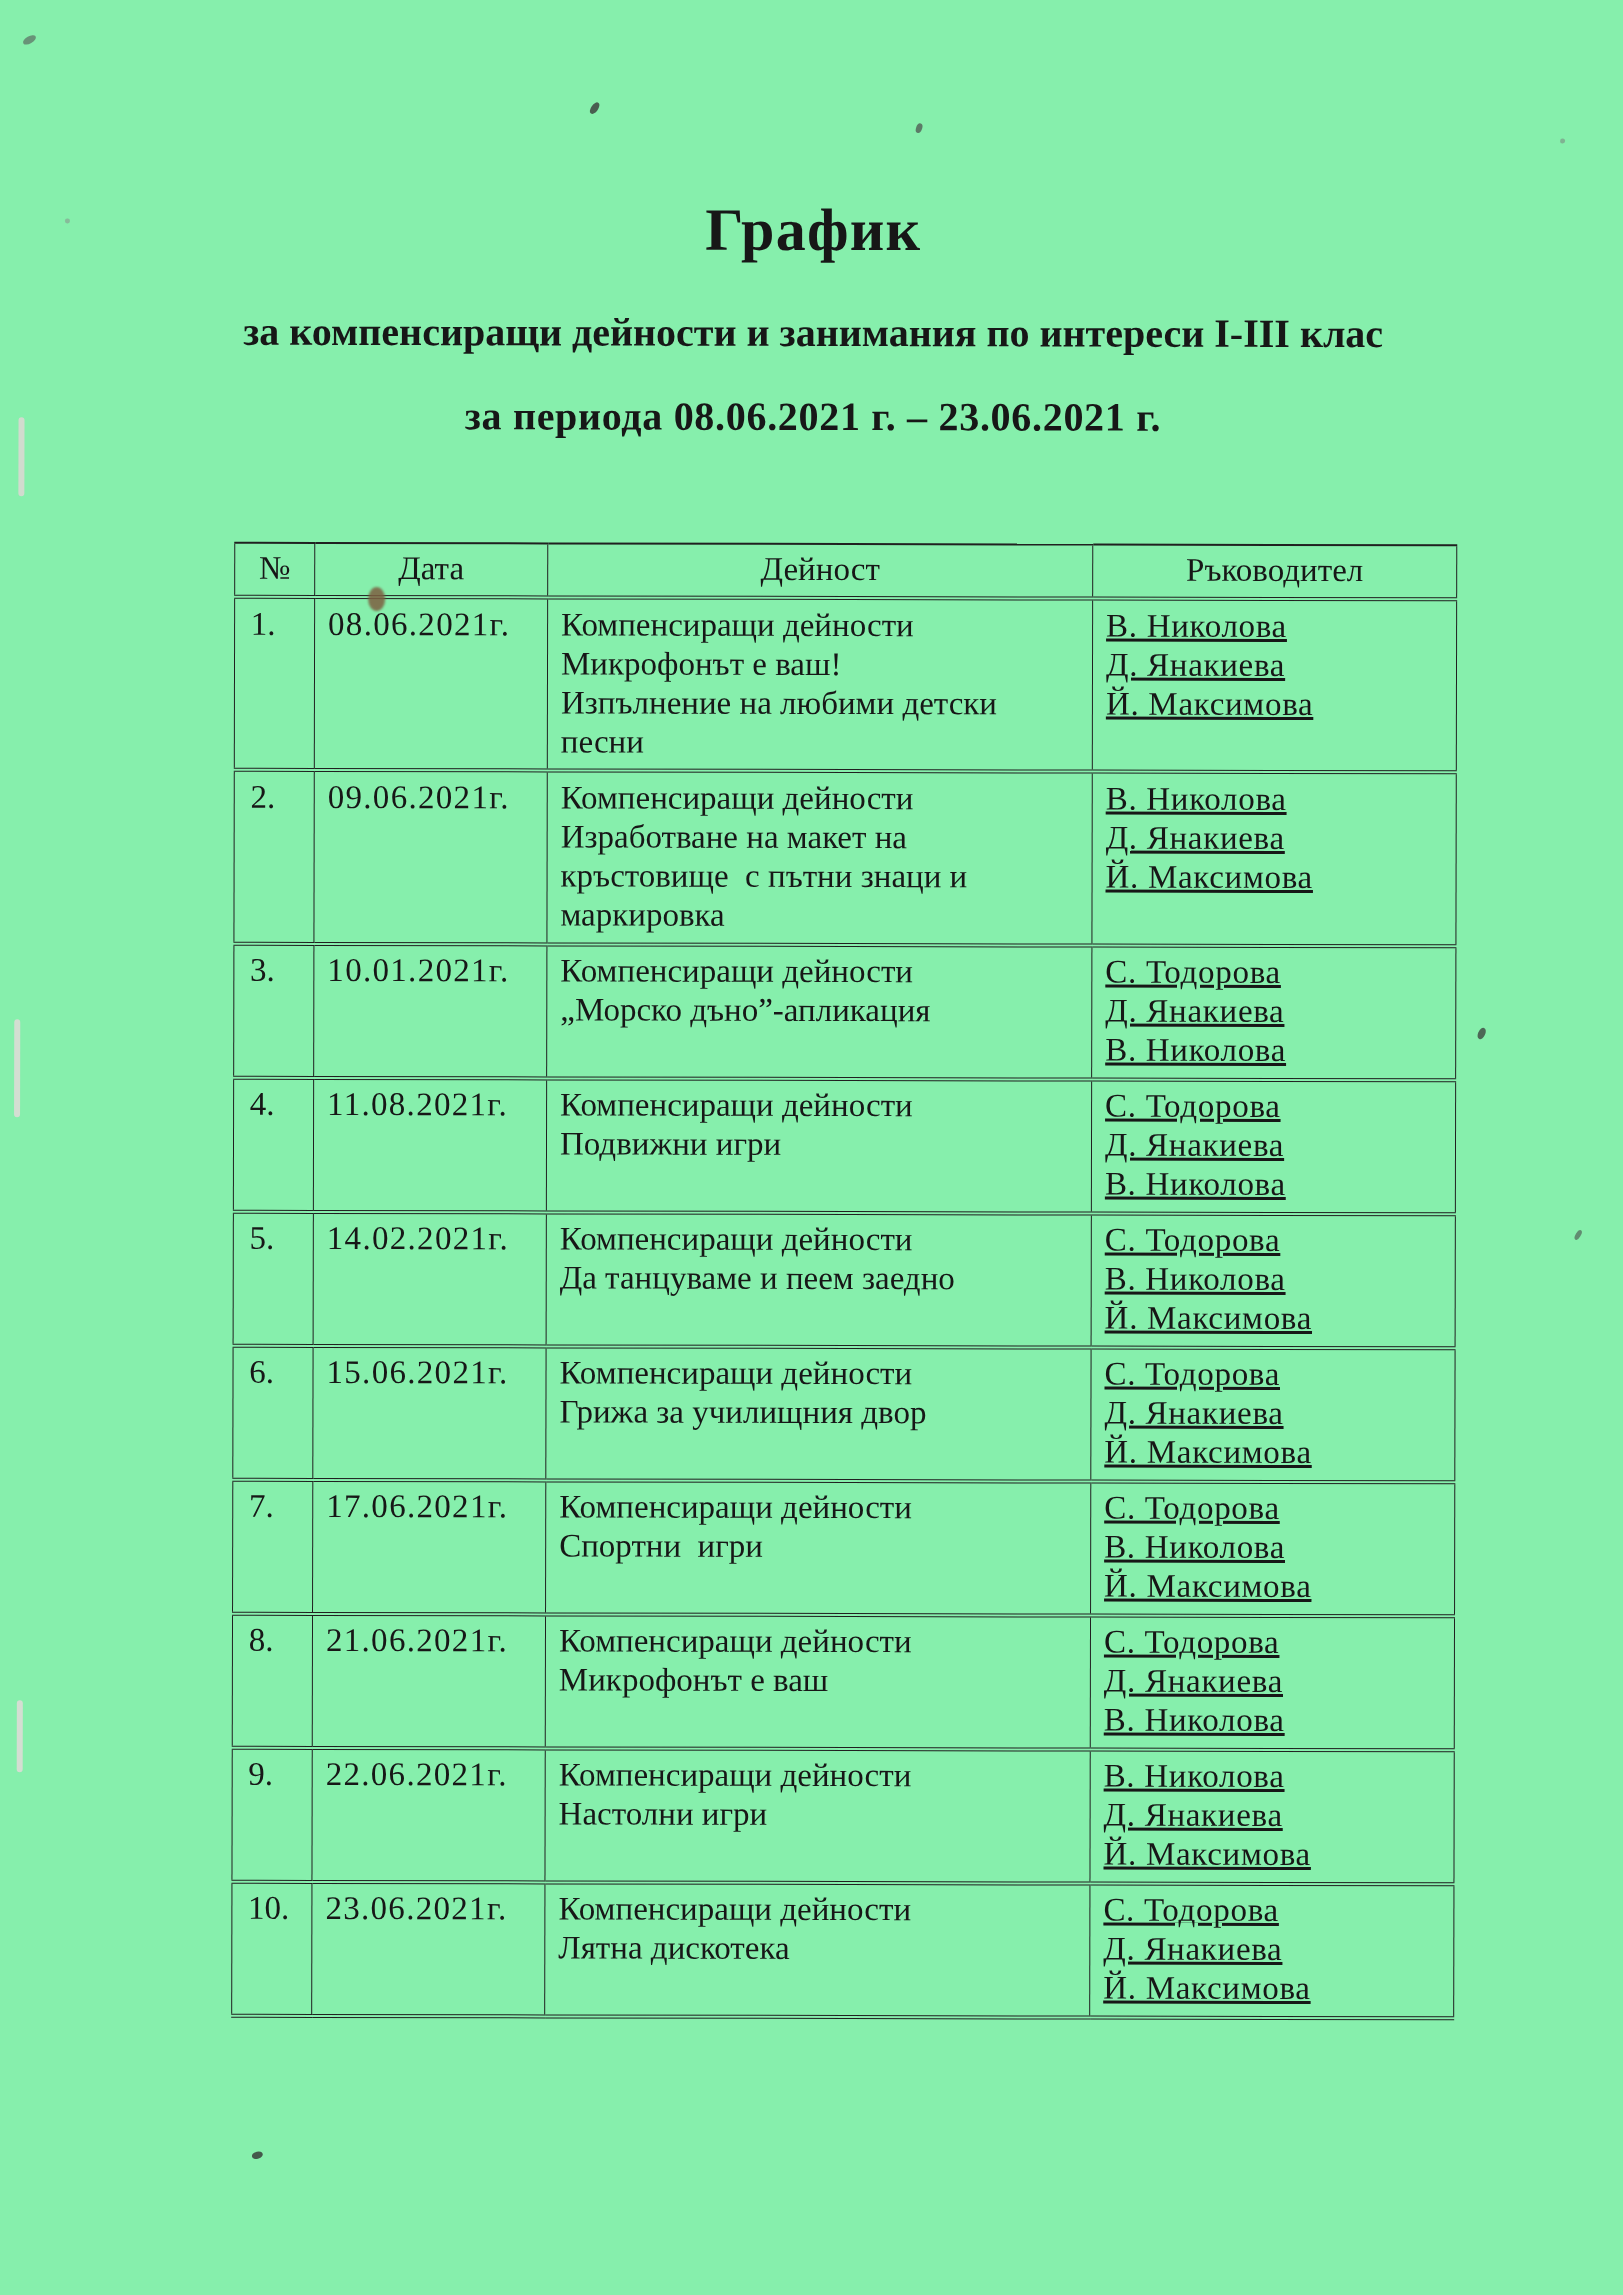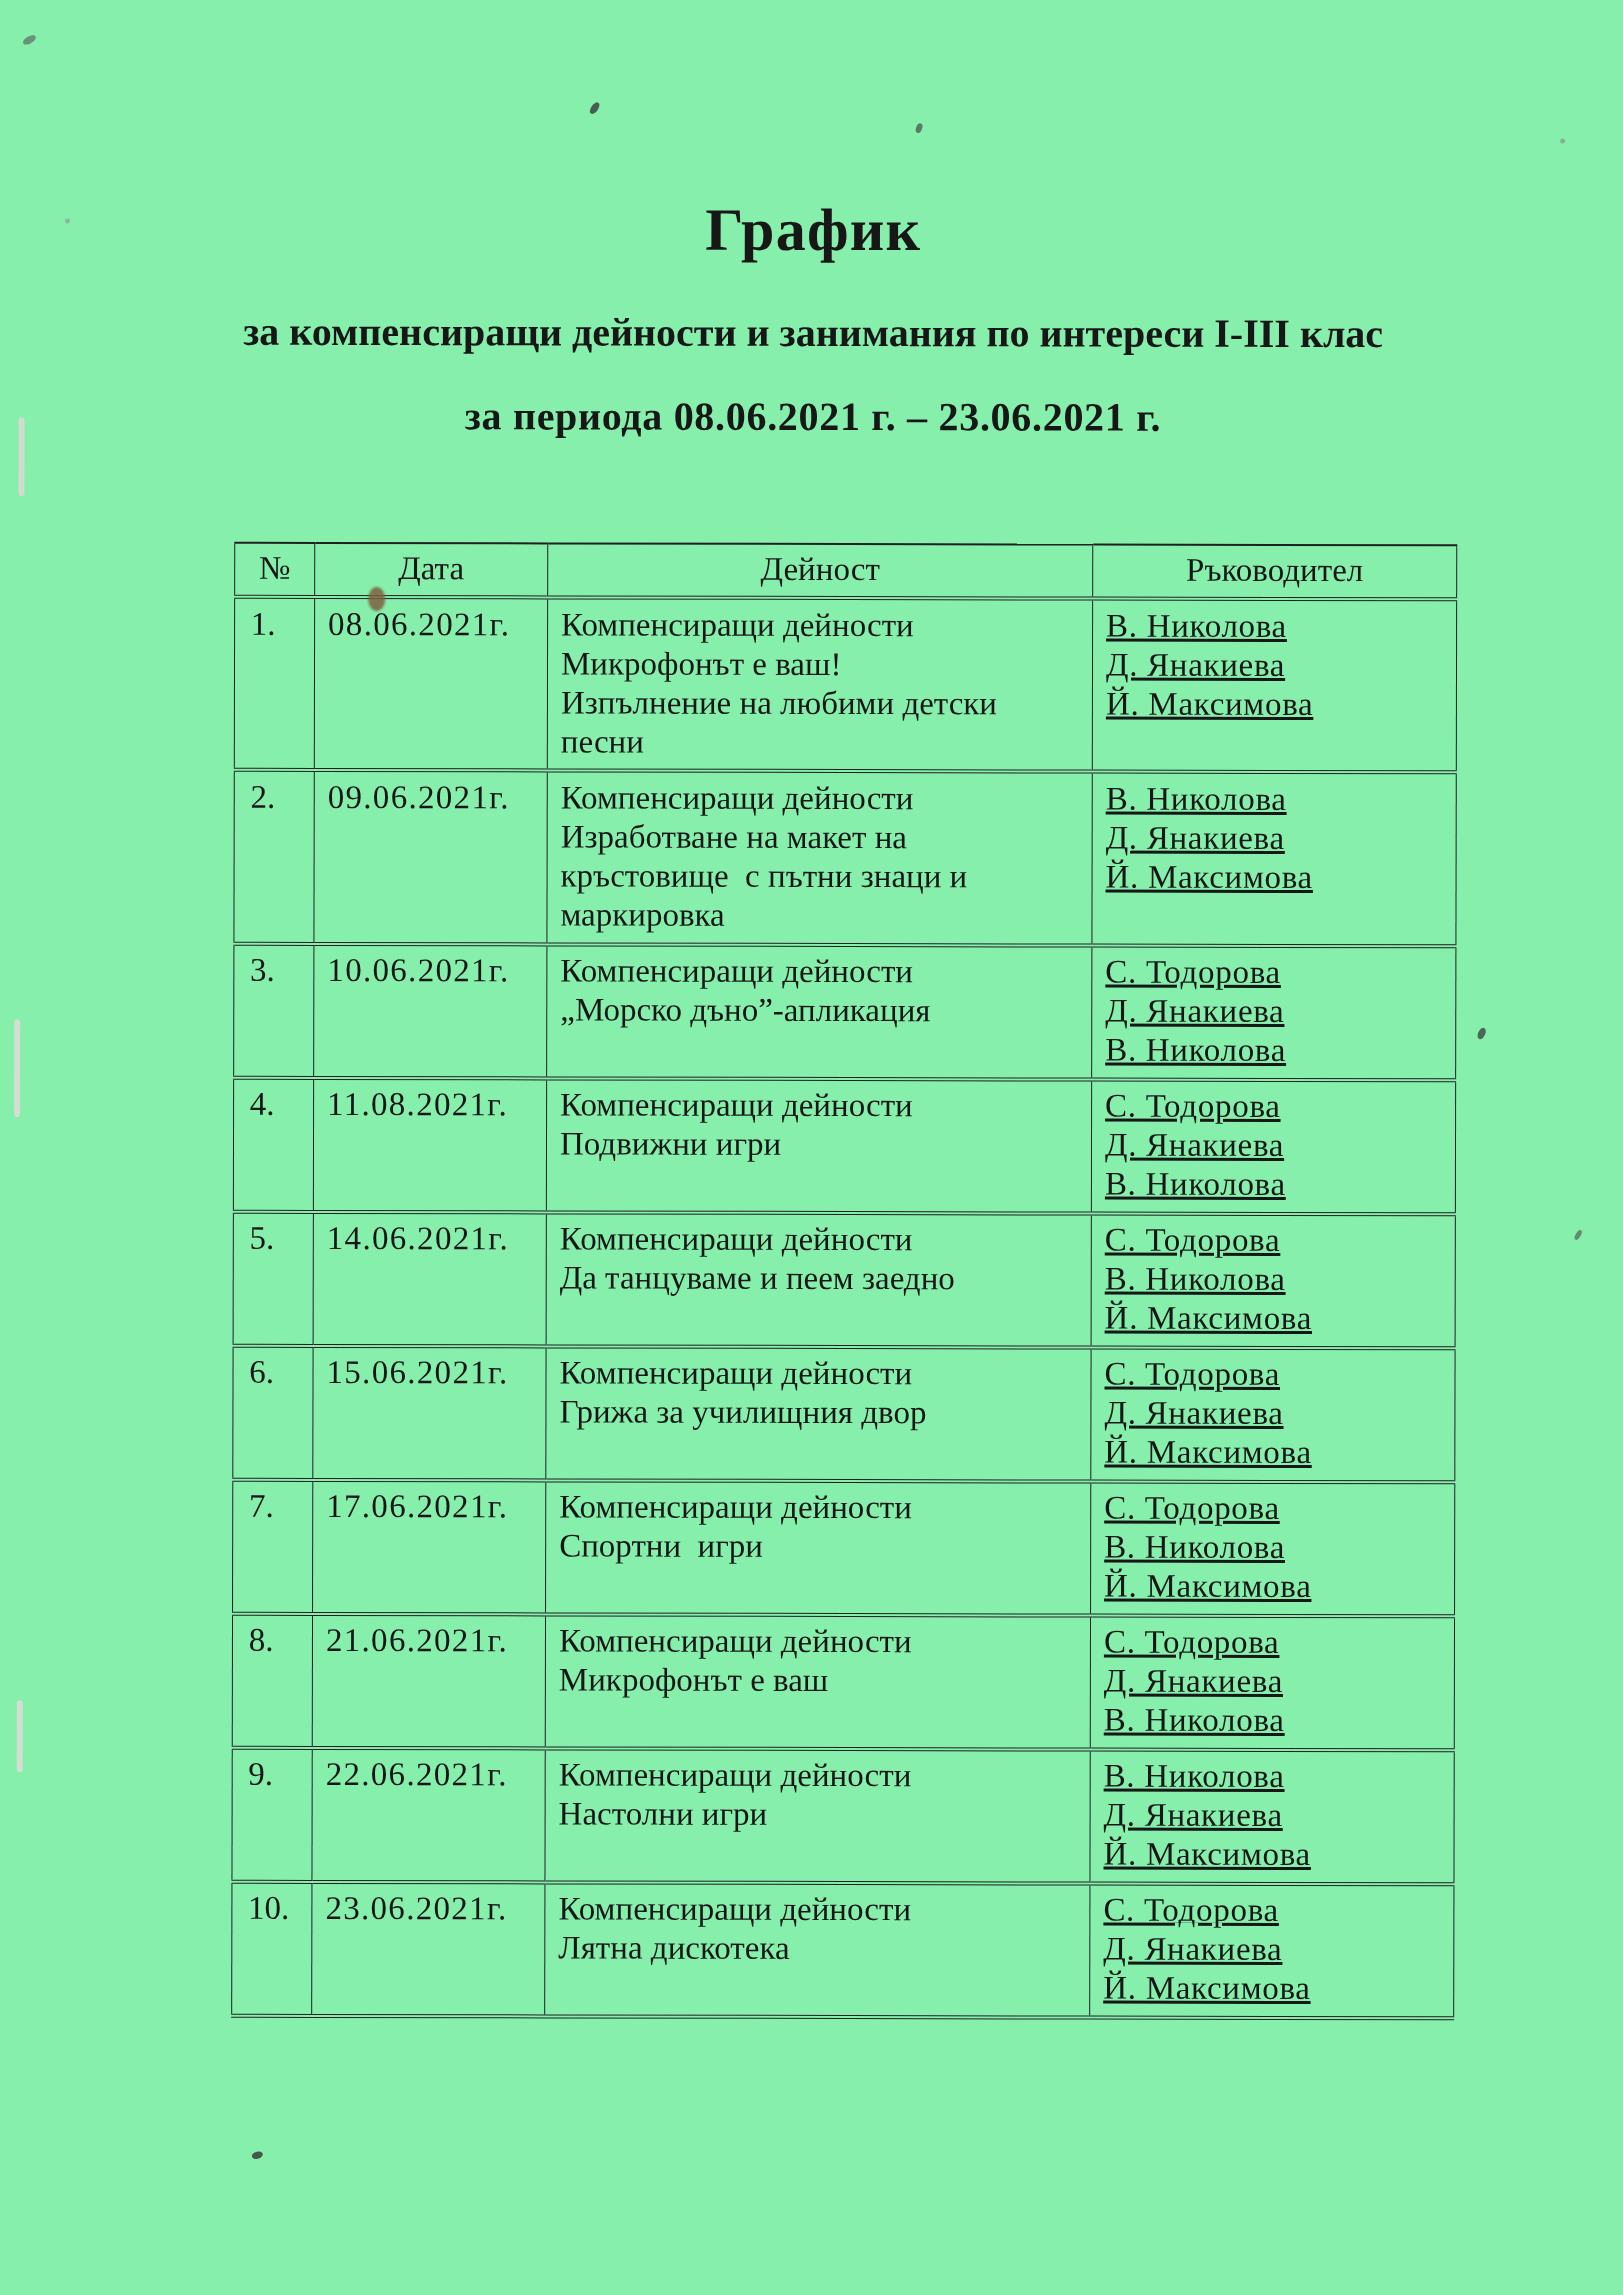--- a/index.html
+++ b/index.html
@@ -142,21 +142,21 @@
               <div class="line">В. Николова</div>
               <div class="line">Д. Янакиева</div>
               <div class="line">Й. Максимова</div>
             </td>
           </tr>
           <tr>
             <td class="c-num">
               <div class="line">3.</div>
             </td>
             <td class="c-date">
-              <div class="line">10.06.2021г.</div>
+              <div class="line">10.01.2021г.</div>
             </td>
             <td class="c-act">
               <div class="line">Компенсиращи дейности</div>
               <div class="line">„Морско дъно”-апликация</div>
             </td>
             <td class="c-lead">
               <div class="line">С. Тодорова</div>
               <div class="line">Д. Янакиева</div>
               <div class="line">В. Николова</div>
             </td>
@@ -176,21 +176,21 @@
               <div class="line">С. Тодорова</div>
               <div class="line">Д. Янакиева</div>
               <div class="line">В. Николова</div>
             </td>
           </tr>
           <tr>
             <td class="c-num">
               <div class="line">5.</div>
             </td>
             <td class="c-date">
-              <div class="line">14.06.2021г.</div>
+              <div class="line">14.02.2021г.</div>
             </td>
             <td class="c-act">
               <div class="line">Компенсиращи дейности</div>
               <div class="line">Да танцуваме и пеем заедно</div>
             </td>
             <td class="c-lead">
               <div class="line">С. Тодорова</div>
               <div class="line">В. Николова</div>
               <div class="line">Й. Максимова</div>
             </td>

